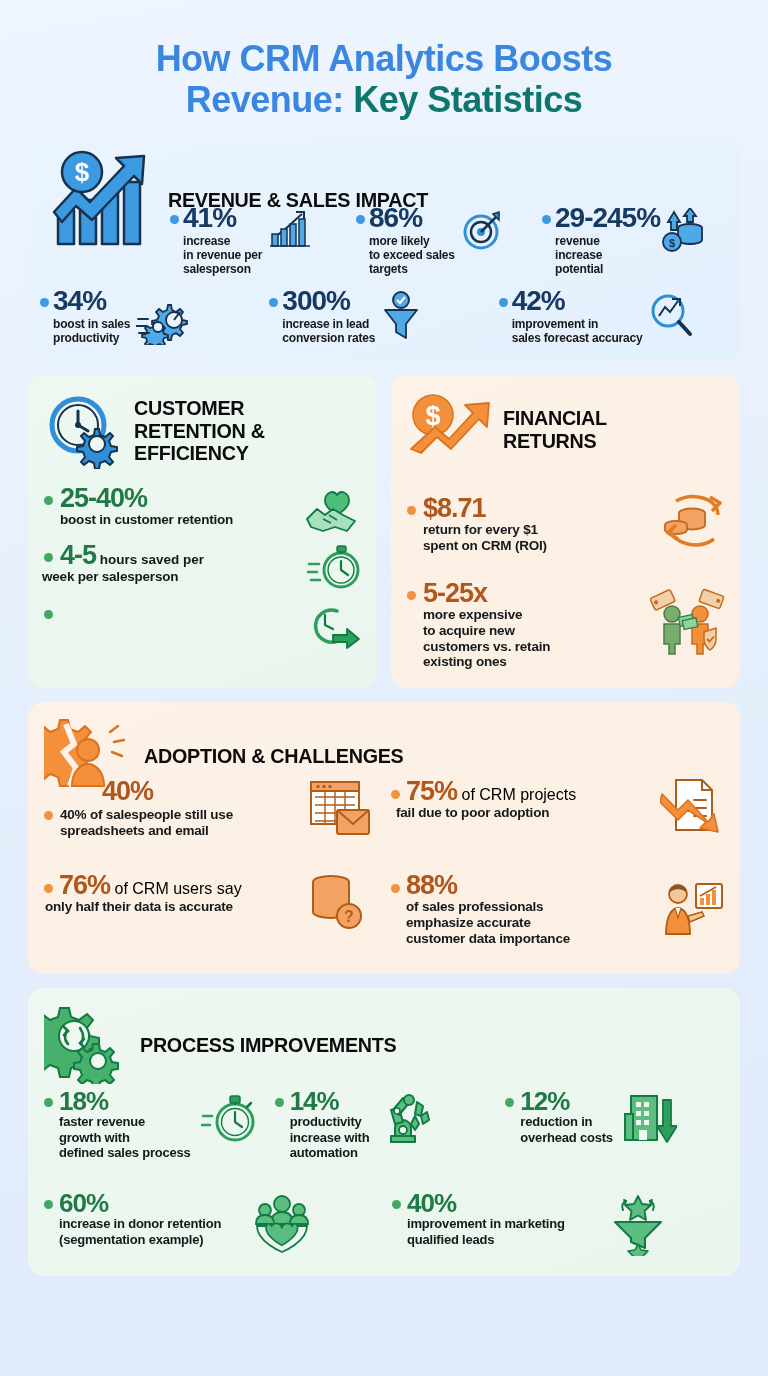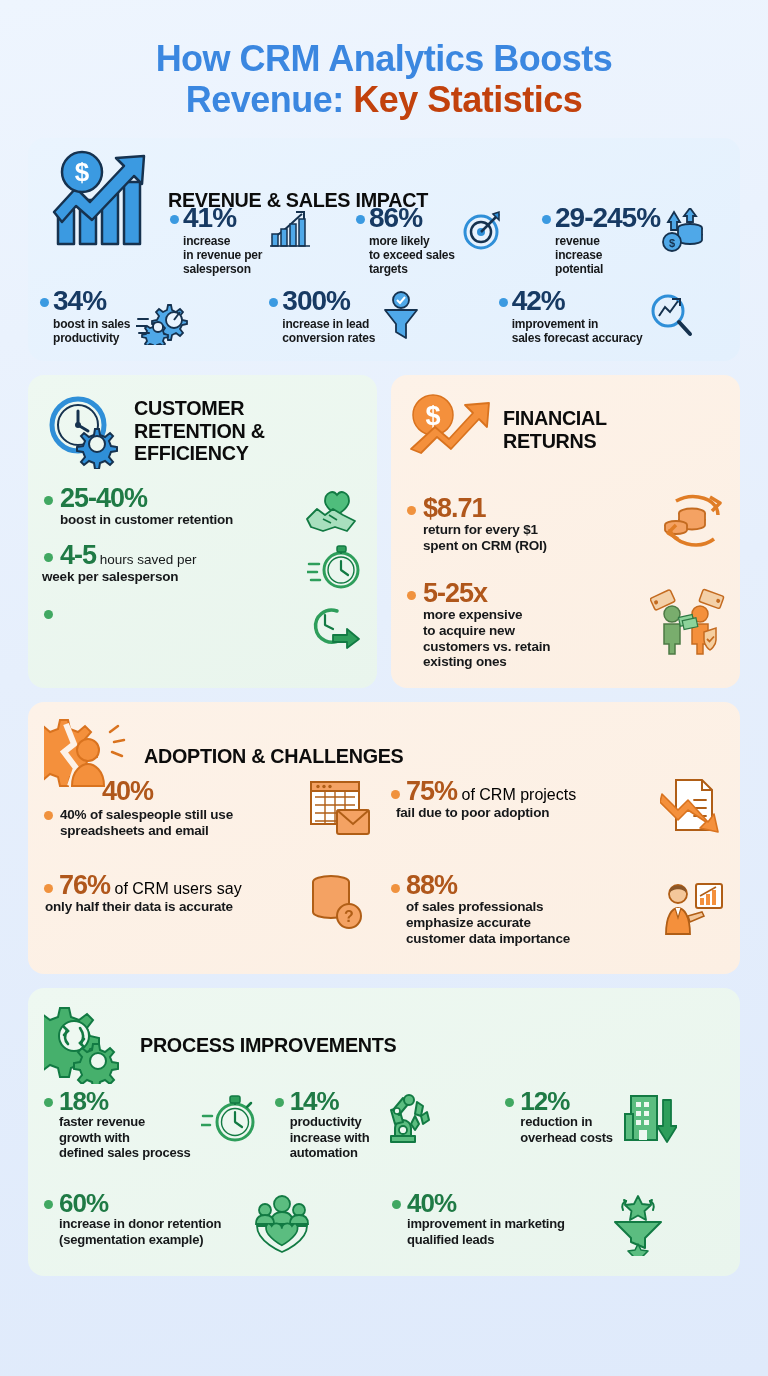--- a/index.html
+++ b/index.html
@@ -22,21 +22,21 @@
     text-align: center;
   }
   .title-line {
     font-size: 36px;
     font-weight: 700;
     letter-spacing: -0.5px;
     line-height: 1.14;
     font-family: "Liberation Sans", sans-serif;
   }
   .t-blue { color: #3b87e0; }
-  .t-navy { color: #c2410c; }
+  .t-navy { color: #0f766e; }
 
   
   .card {
     border-radius: 16px;
     position: relative;
     overflow: hidden;
   }
   .card-blue   { background: linear-gradient(160deg,#eaf4fe 0%, #e3f0fd 100%); }
   .card-green  { background: linear-gradient(160deg,#eef8f1 0%, #e9f5ed 100%); }
   .card-orange { background: linear-gradient(160deg,#fdf2e8 0%, #fcefe3 100%); }
@@ -119,21 +119,21 @@
   .rev-cell .stat-desc { font-size: 12px; margin-top: 2px; }
   .rev-ic { margin-left: 2px; margin-top: 4px; flex: 0 0 auto; }
 
   
   .col-card { padding: 8px 16px 18px 16px; }
   .col-card .sec-head { padding: 10px 0 6px 0; }
   .col-list { display: flex; flex-direction: column; gap: 14px; margin-top: 10px; }
   .col-item { display: flex; gap: 7px; align-items: flex-start; position: relative; }
   .col-item .stat-num { font-size: 27px; line-height: 1.0; }
   .col-item .inline-after {
-    font-size: 13.5px; font-weight: 400; color: #16181a;
+    font-size: 13.5px; font-weight: 700; color: #16181a;
     display: inline; vertical-align: baseline;
   }
   .col-ic { position: absolute; right: -2px; top: 2px; }
 
   
   #sec-adoption { padding: 8px 16px 18px 16px; }
   #sec-adoption .sec-head { padding: 8px 0 0 0; }
   .adopt-grid {
     display: grid;
     grid-template-columns: 1fr 1fr;

